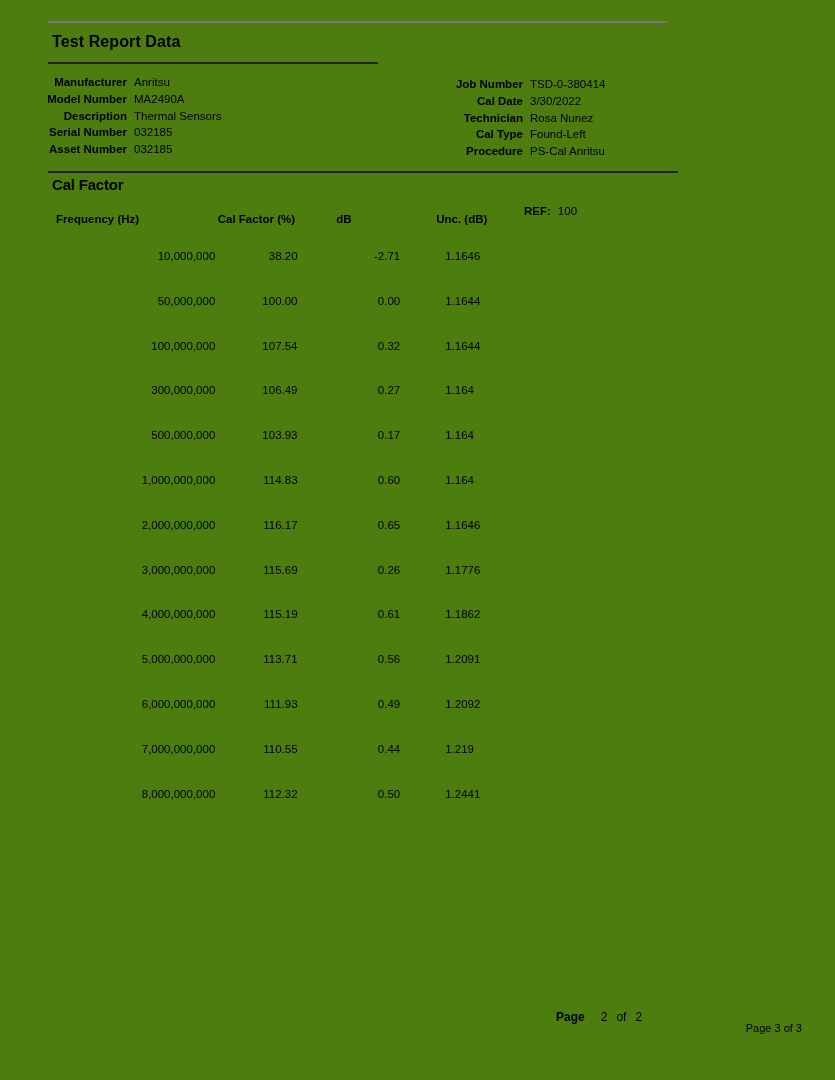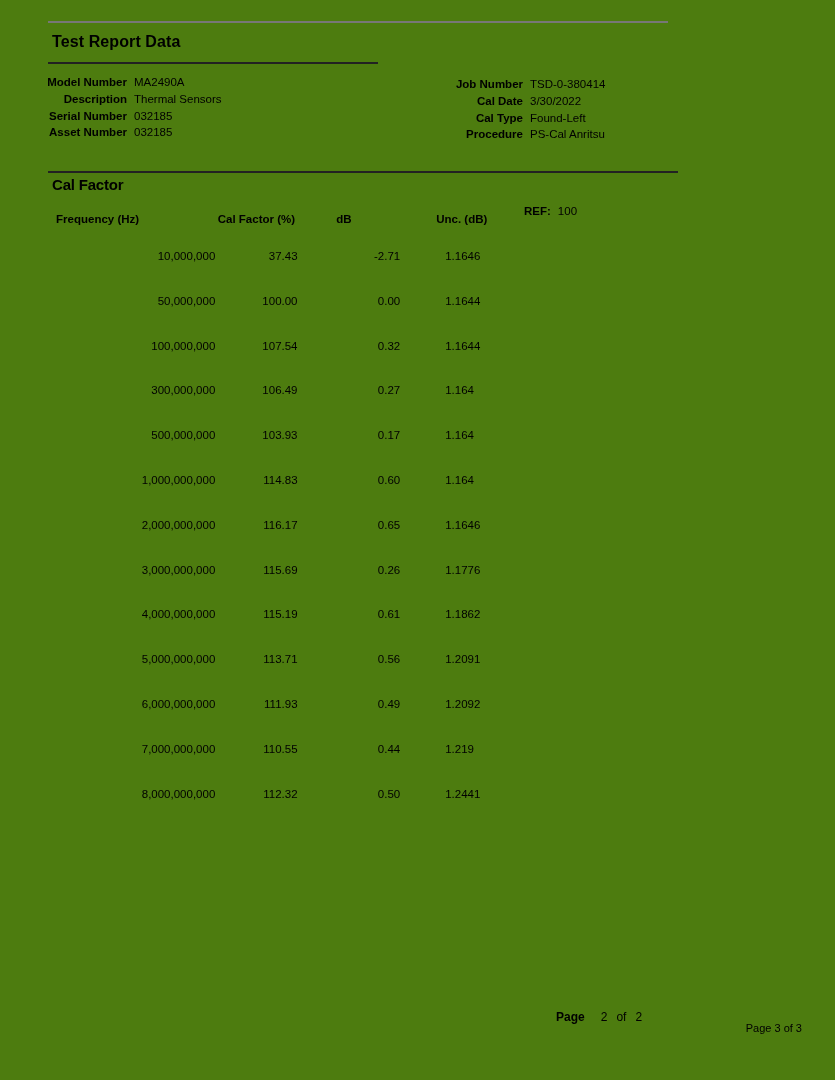--- a/index.html
+++ b/index.html
@@ -149,20 +149,24 @@
 <div id="page">
 
   <div class="rule rule-top"></div>
 
   <div class="title-test-report">Test Report Data</div>
 
   <div class="rule rule-under-title"></div>
 
   <div class="info-block info-left">
     <div class="info-row">
+      <span class="info-label">Manufacturer</span>
+      <span class="info-value">Anritsu</span>
+    </div>
+    <div class="info-row">
       <span class="info-label">Model Number</span>
       <span class="info-value">MA2490A</span>
     </div>
     <div class="info-row">
       <span class="info-label">Description</span>
       <span class="info-value">Thermal Sensors</span>
     </div>
     <div class="info-row">
       <span class="info-label">Serial Number</span>
       <span class="info-value">032185</span>
@@ -174,20 +178,24 @@
   </div>
 
   <div class="info-block info-right">
     <div class="info-row">
       <span class="info-label">Job  Number</span>
       <span class="info-value">TSD-0-380414</span>
     </div>
     <div class="info-row">
       <span class="info-label">Cal Date</span>
       <span class="info-value">3/30/2022</span>
+    </div>
+    <div class="info-row">
+      <span class="info-label">Technician</span>
+      <span class="info-value">Rosa Nunez</span>
     </div>
     <div class="info-row">
       <span class="info-label">Cal Type</span>
       <span class="info-value">Found-Left</span>
     </div>
     <div class="info-row">
       <span class="info-label">Procedure</span>
       <span class="info-value">PS-Cal Anritsu</span>
     </div>
   </div>
@@ -206,21 +214,21 @@
         <th class="col-freq">Frequency (Hz)</th>
         <th class="col-cf">Cal Factor (%)</th>
         <th class="col-db">dB</th>
         <th class="col-unc">Unc. (dB)</th>
         <th class="col-pad"></th>
       </tr>
     </thead>
     <tbody>
       <tr>
         <td class="col-freq">10,000,000</td>
-        <td class="col-cf">37.43</td>
+        <td class="col-cf">38.20</td>
         <td class="col-db">-2.71</td>
         <td class="col-unc">1.1646</td>
         <td class="col-pad"></td>
       </tr>
       <tr>
         <td class="col-freq">50,000,000</td>
         <td class="col-cf">100.00</td>
         <td class="col-db">0.00</td>
         <td class="col-unc">1.1644</td>
         <td class="col-pad"></td>

